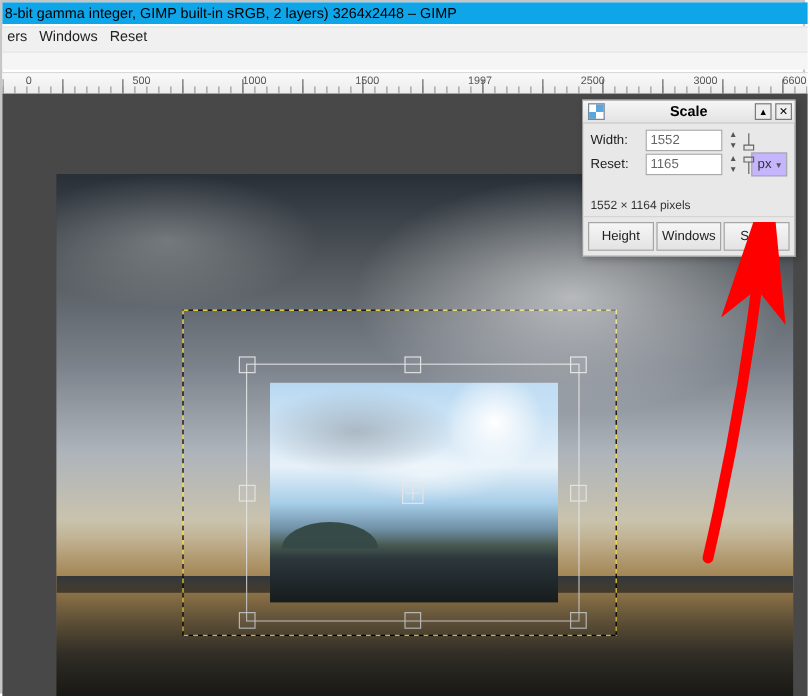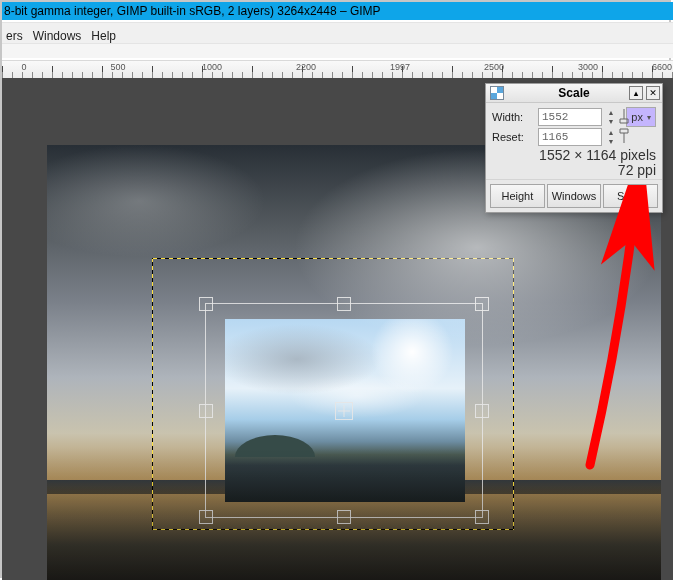--- a/index.html
+++ b/index.html
@@ -33,21 +33,21 @@
     overflow: hidden;
   }
   .menubar {
     position: absolute;
     left: 2px; top: 22px; right: 2px;
     height: 20px;
     background: #f0f0f0;
     border-top: 1px solid #e4e4e4;
     border-bottom: 1px solid #e4e4e4;
     display: flex;
-    align-items: flex-end;
+    align-items: flex-start;
     gap: 10px;
     padding-left: 4px;
   }
   .menubar span { color: #222; font-size: 12px; cursor: default; }
   .toolbar-strip {
     position: absolute;
     left: 2px; top: 44px; right: 2px;
     height: 14px;
     background: #f5f5f5;
   }
@@ -212,21 +212,20 @@
     height: 20px;
   }
   .lbl { width: 42px; color:#222; }
   .numfield {
     width: 56px; height: 16px;
     background: #fff;
     border: 1px solid #a9a9a9;
     padding: 0 3px;
     display: flex; align-items: center;
     color: #666;
-    font-family: Liberation Mono, monospace;
   }
   .spinner {
     width: 10px; height: 18px;
     display: flex; flex-direction: column;
   }
   .spinner div {
     flex:1; font-size:7px; line-height:1;
     display:flex; align-items:center; justify-content:center;
     color:#555;
   }
@@ -237,22 +236,22 @@
   }
   .chain svg { position:absolute; left:0; top:0; }
   .unit {
     border: 1px solid #a9a9a9;
     background: #c4b5fd;
     height: 18px; width: 40px;
     display: flex; align-items:center; justify-content:center;
     gap: 4px; font-size: 11px; color:#333;
   }
   .status-line {
-    text-align: right; font-size: 14px; color:#333;
-    line-height: 13px; margin-top: 2px;
+    text-align: left; font-size: 10px; color:#333;
+    line-height: 13px; margin-top: 18px;
   }
   .dlg-buttons {
     display: flex; gap: 2px;
     padding: 4px;
     border-top: 1px solid #d4d4d4;
   }
   .btn {
     flex: 1;
     height: 22px;
     background: linear-gradient(#f6f6f6,#e3e3e3);
@@ -272,31 +271,31 @@
 
 <div class="outer-border"></div>
 
 <div class="titlebar">
   <span>8-bit gamma integer, GIMP built-in sRGB, 2 layers) 3264x2448 – GIMP</span>
 </div>
 
 <div class="menubar">
   <span>ers</span>
   <span>Windows</span>
-  <span>Help</span>
+  <span>Reset</span>
 </div>
 
 <div class="toolbar-strip"></div>
 
 <div class="ruler-h">
   <div class="ticks"></div>
   <span class="num" style="left:22px">0</span>
   <span class="num" style="left:116px">500</span>
   <span class="num" style="left:210px">1000</span>
-  <span class="num" style="left:304px">2200</span>
+  <span class="num" style="left:304px">1500</span>
   <span class="num" style="left:398px">1997</span>
   <span class="num" style="left:492px">2500</span>
   <span class="num" style="left:586px">3000</span>
   <span class="num" style="left:660px">6600</span>
 </div>
 
 <div class="canvas-area">
   <div class="photo">
     <div class="horizon-bg"></div>
     <div class="floating-layer">
@@ -322,21 +321,21 @@
 <div class="dialog">
   <div class="dlg-titlebar">
     <span class="dlg-icon"></span>
     <span class="dlg-title">Scale</span>
     <div class="dlg-ctrl">
       <span>▴</span>
       <span>✕</span>
     </div>
   </div>
   <div class="dlg-body">
-    <div style="display:flex; align-items:flex-start;">
+    <div style="display:flex; align-items:flex-end;">
       <div style="flex:1">
         <div class="row">
           <span class="lbl">Width:</span>
           <span class="numfield">1552</span>
           <div class="spinner">
               <div>▲</div>
               <div>▼</div>
             </div>
         </div>
         <div class="row">
@@ -352,21 +351,20 @@
         <svg width="12" height="38">
           <path d="M6 2 v10 M6 26 v10 M2 12 h8 v4 h-8 z M2 22 h8 v4 h-8 z" stroke="#666" fill="none" stroke-width="1"></path>
         </svg>
       </div>
       <div class="unit">
         <span>px</span>
         <span style="font-size:8px;color:#555;">▾</span>
       </div>
     </div>
     <div class="status-line">1552 × 1164 pixels</div>
-    <div class="status-line">72 ppi</div>
   </div>
   <div class="dlg-buttons">
     <div class="btn">Height</div>
     <div class="btn">Windows</div>
     <div class="btn">Scale</div>
   </div>
 </div>
 
 <svg class="arrow" style="left:560px; top:185px; width:110px; height:290px;">
   <defs>

